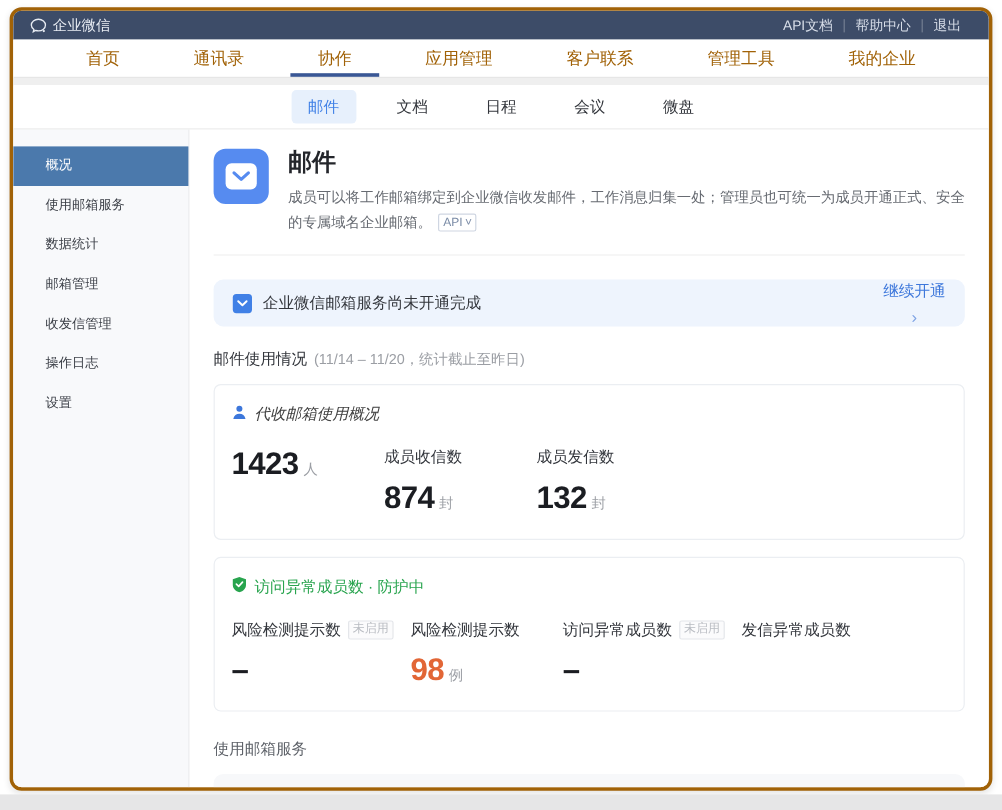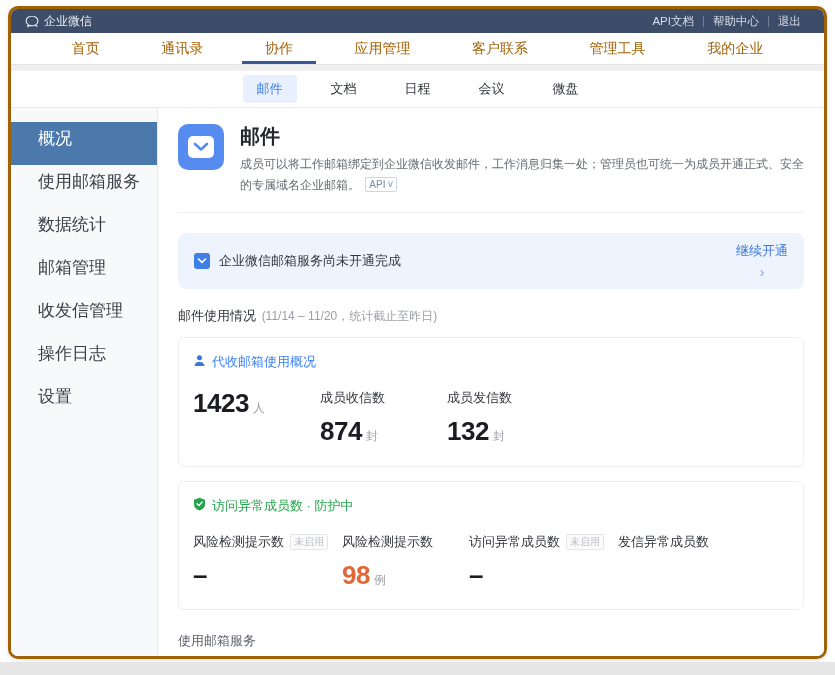--- a/index.html
+++ b/index.html
@@ -23,45 +23,45 @@
   .nav-item { position:relative; display:flex; align-items:center; font-size:14px; color:#a16207; cursor:pointer; padding:0 10px; }
   .nav-item.active::after { content:""; position:absolute; left:50%; transform:translateX(-50%); bottom:0; width:74px; height:3px; background:#3A5795; }
   .graygap { height:6px; background:#EFEFEF; flex:0 0 auto; }
   
   .subnav { height:37px; background:#fff; display:flex; align-items:center; justify-content:center; gap:20px; border-bottom:1px solid #E8E8E8; flex:0 0 auto; }
   .pill { font-size:13px; color:#33363C; padding:5px 14px; border-radius:4px; cursor:pointer; }
   .pill.active { background:#E7F0FC; color:#4080E6; }
   
   .bodyrow { flex:1; display:flex; min-height:0; }
   .sidebar { width:147px; background:#F8F9FB; border-right:1px solid #E9E9EB; padding-top:14px; flex:0 0 auto; }
-  .side-item { height:43px; line-height:33px; padding-left:27px; font-size:17px; color:#3A3E46; cursor:pointer; }
+  .side-item { height:33px; line-height:33px; padding-left:27px; font-size:11px; color:#3A3E46; cursor:pointer; }
   .side-item.active { background:#4B79AC; color:#fff; }
   .content { flex:1; background:#fff; padding:16px 20px 0 20px; overflow:hidden; }
   
   .app-header { display:flex; gap:16px; }
   .app-icon { width:46px; height:46px; border-radius:10px; background:#568BF0; flex:0 0 auto; display:flex; align-items:center; justify-content:center; }
   .app-title { font-size:20px; font-weight:700; color:#24262B; line-height:1.2; }
   .app-desc { margin-top:6px; font-size:12px; color:#676B72; line-height:1.75; max-width:625px; }
   .api-tag { display:inline-flex; align-items:center; gap:2px; border:1px solid #CFD6E2; border-radius:2px; padding:0 3px; font-size:10px; color:#7A8BA6; cursor:pointer; line-height:13px; vertical-align:1px; margin-left:2px; }
   .divider { border-bottom:1px solid #F0F0F0; margin-top:16px; }
   
-  .notice { margin-top:20px; height:56px; background:#EEF4FD; border-radius:8px; display:flex; align-items:center; padding:0 16px; }
+  .notice { margin-top:20px; height:39px; background:#EEF4FD; border-radius:8px; display:flex; align-items:center; padding:0 16px; }
   .notice-icon { width:16px; height:16px; border-radius:3px; background:#4080E6; display:flex; align-items:center; justify-content:center; flex:0 0 auto; }
   .notice-text { margin-left:9px; font-size:13px; color:#33363C; }
   .notice-action { margin-left:auto; font-size:13px; color:#3D77DB; cursor:pointer; display:flex; align-items:center; gap:4px;flex-direction:column; }
   .notice-action .chev { font-size:14px; color:#7FA3E4; }
   
   .section-label { margin-top:18px; font-size:13px; color:#33363C; }
   .section-label .sub { font-size:12px; color:#9B9EA4; margin-left:2px; }
   .section-label.plain { color:#5E6269; margin-top:22px; }
   
   .card { margin-top:12px; border:1px solid #EBEEF2; border-radius:6px; padding:15px 14px 20px 14px; }
   .card + .card { margin-top:14px; }
   .card-title { font-size:13px; display:flex; align-items:center; gap:6px; margin-bottom:18px; }
-  .card-title.blue { color:#3b82f6; }
+  .card-title.blue { color:#404040;font-style:italic; }
   .card-title.green { color:#28A44E; }
   .stat-row { display:flex; }
   .stat { min-width:127px; flex:0 0 auto; }
   .stat-label { font-size:13px; color:#33363C; display:flex; align-items:center; gap:6px; white-space:nowrap; margin-bottom:10px; padding-right:14px; }
   .mini-badge { font-size:10px; color:#B9BCC2; border:1px solid #E4E6EA; background:#FBFBFC; border-radius:2px; padding:1px 3px; line-height:12px; }
   .stat-value { font-size:26px; font-weight:700; color:#1B1D22; letter-spacing:-.5px; line-height:1.1; }
   .stat-value.orange { color:#E26636; }
   .stat-unit { font-size:12px; font-weight:400; color:#9B9EA4; margin-left:4px; letter-spacing:0; }
   
   .domain-row { margin-top:12px; height:47px; background:#F7F8FA; border-radius:8px; display:flex; align-items:center; padding:0 20px; }

